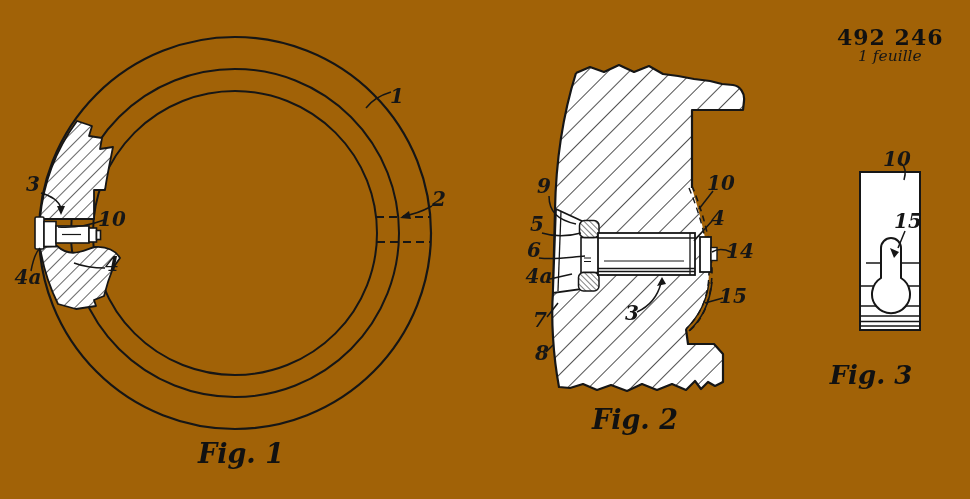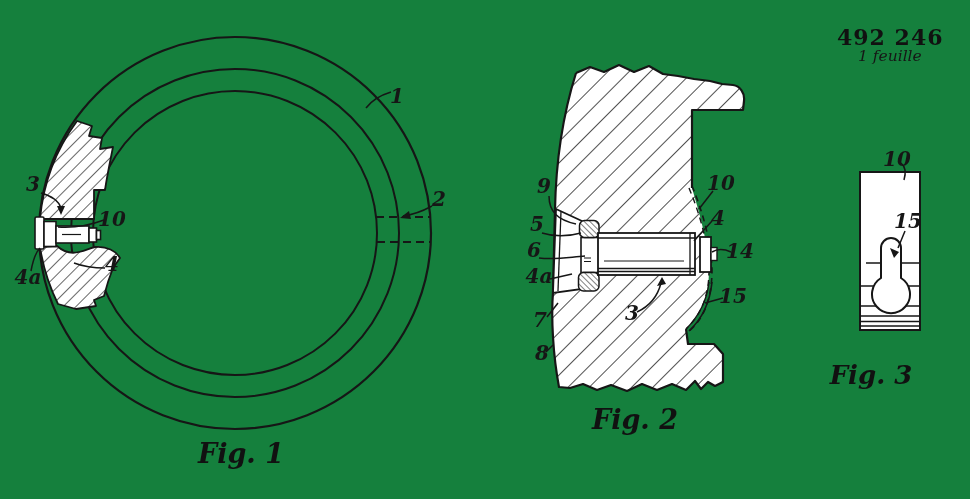--- a/index.html
+++ b/index.html
@@ -1,19 +1,19 @@
 <!DOCTYPE html>
 <html><head>
 <meta charset="utf-8">
 <style>
   html,body{margin:0;padding:0;background:#ffffff;}
   .sheet{
     position:relative;
     width:970px;height:499px;
-    background:#15803d;
+    background:#a16207;
     font-family:"DejaVu Serif", serif;
     overflow:hidden;
   }
   svg{display:block;}
   .lbl{
     font-family:"DejaVu Serif", serif;
     font-style:italic;
     font-weight:600;
     font-size:20px;
     fill:#161616;

